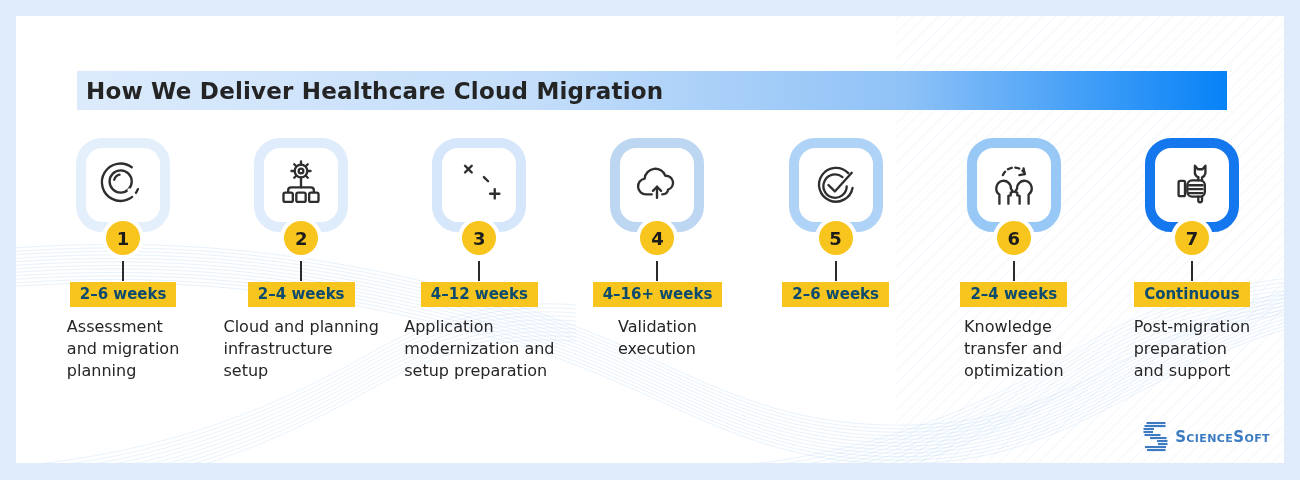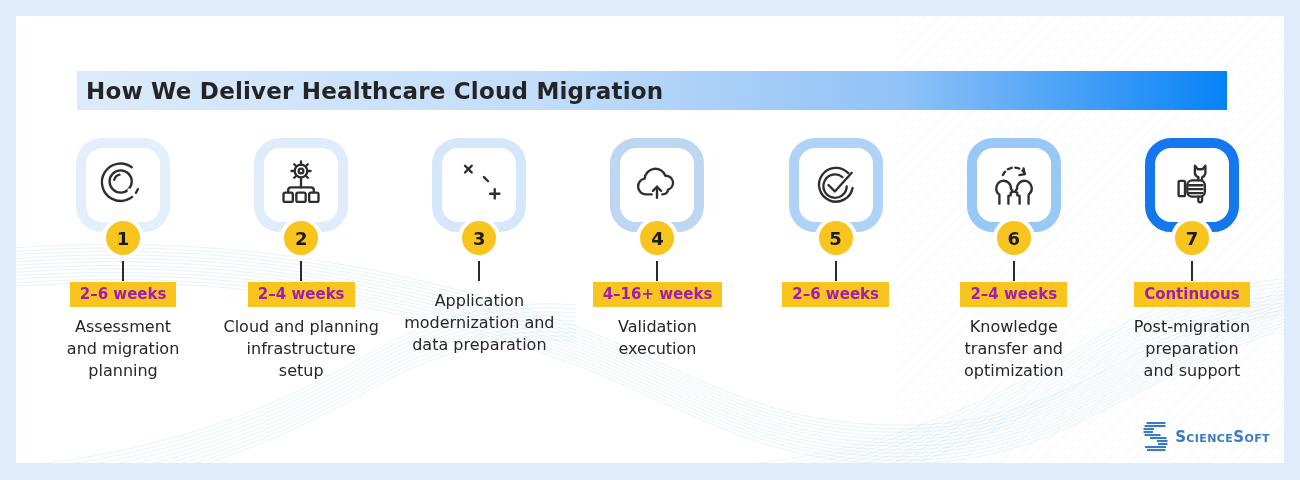--- a/index.html
+++ b/index.html
@@ -35,25 +35,25 @@
   .icon-box svg{width:56px;height:56px;}
   .num{
     width:34px;height:34px;border-radius:50%;
     background:var(--yellow,#F7C51E);border:4px solid #fff;
     margin-top:-15px;position:relative;z-index:2;
     display:flex;align-items:center;justify-content:center;
     font-size:18px;font-weight:700;color:#1c1c1c;
   }
   .connector{width:2px;height:20px;background:#2a2a2a;margin-top:2px;}
   .duration{
-    margin-top:1px;background:var(--yellow,#F7C51E);color:#a21caf;
+    margin-top:1px;background:var(--yellow,#F7C51E);color:#0c4a6e;
     padding:3px 10px 4px;font-size:15px;font-weight:700;white-space:nowrap;
   }
   .label{
-    margin-top:9px;font-size:16px;line-height:1.38;text-align:center;
+    margin-top:9px;font-size:16px;line-height:1.38;text-align:left;
     white-space:pre-line;color:#262626;
   }
   .ic{fill:none;stroke:#2e2e2e;stroke-width:2;stroke-linecap:round;stroke-linejoin:round;}
   .ic-white{fill:none;stroke:#fff;stroke-linecap:round;stroke-linejoin:round;}
   .logo{
     position:absolute;right:14px;bottom:11px;
     display:flex;align-items:center;gap:7px;
   }
   .logo-text{
     font-variant:small-caps;font-weight:700;font-size:15px;
@@ -182,23 +182,24 @@
               <path d="M12,13.3 l2.3,-2.3"></path>
           </g>
           <g class="ic" stroke-width="1.9">
             <path d="M37.5,27.5 v8"></path>
               <path d="M33.5,31.5 h8"></path>
           </g>
         </svg>
       </div>
       <div class="num">3</div>
       <div class="connector"></div>
+      <div class="duration">4–12 weeks</div>
       <div class="label">Application
 modernization and
-data preparation</div>
+setup preparation</div>
     </div>
 
     <div class="step">
       <div class="icon-box" style="border-color: rgb(189, 214, 241);">
         <svg viewBox="0 0 48 48">
           <path class="ic" d="M19.5,32 H14.6 A6.8,6.8 0 0 1 13.4,18.5 A9.2,9.2 0 0 1 31.2,16.1 A6.1,6.1 0 0 1 33.5,28 Q33,32 28.5,32"></path>
           <path class="ic" d="M24,35 V25.5"></path>
           <path class="ic" d="M20.5,29 L24,25.5 L27.5,29"></path>
         </svg>
       </div>

